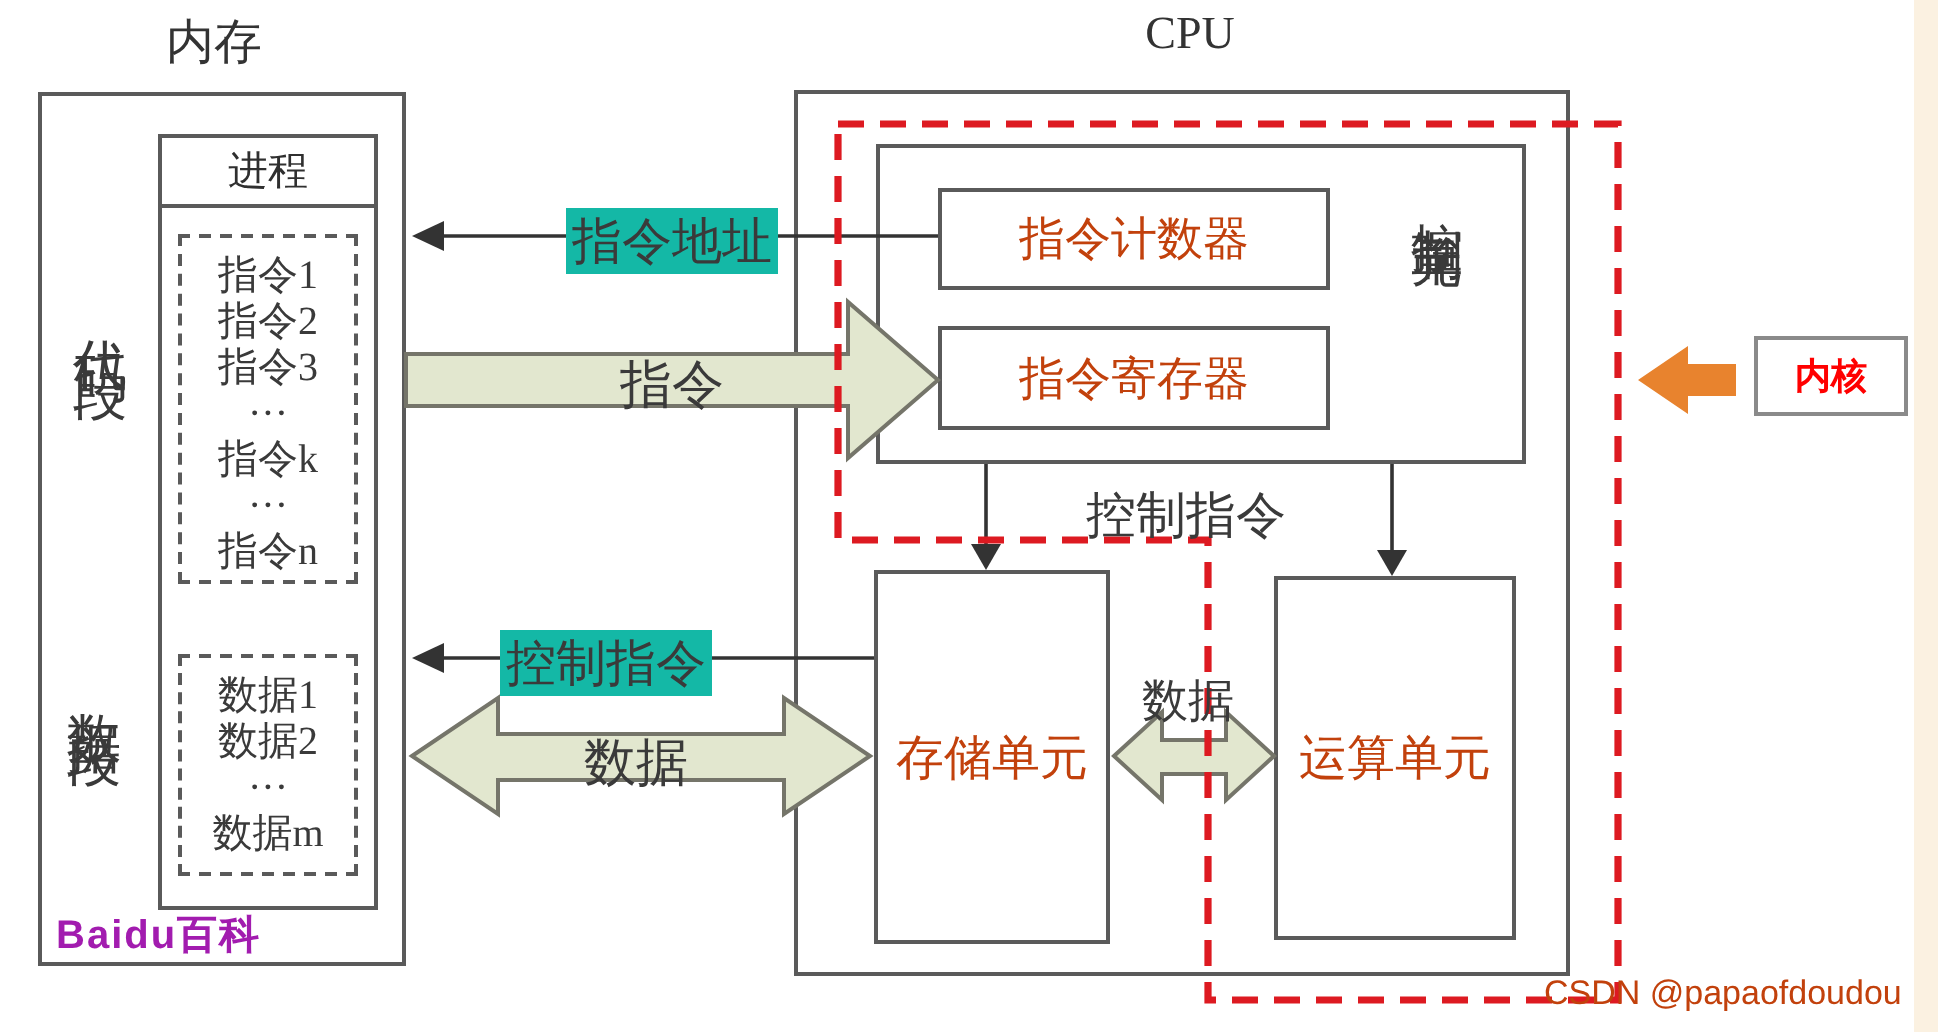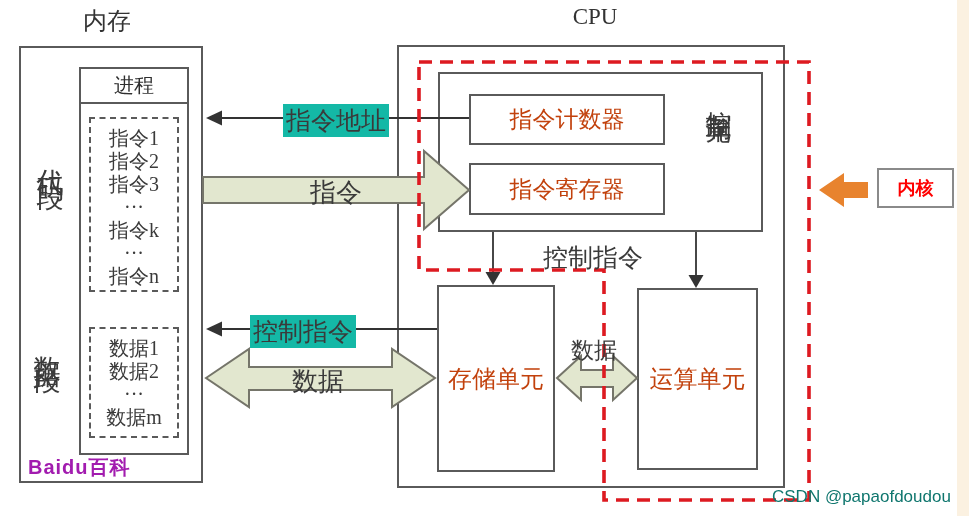--- a/index.html
+++ b/index.html
@@ -18,21 +18,21 @@
   .arrowlabel{position:absolute;color:#3a3a3a;white-space:nowrap;z-index:6;}
   .whitebg{background:#14b8a6;padding:0 3px;}
   svg.overlay{position:absolute;left:0;top:0;z-index:5;pointer-events:none;}
   .boxlabel{font-size:23px;color:#c2410c;white-space:nowrap;}
   #kernel-box{position:absolute;left:877px;top:168px;width:77px;height:40px;border:2px solid #8a8a8a;
     background:#fff;display:flex;align-items:center;justify-content:center;z-index:6;box-sizing:border-box;}
   #kernel-box span{color:#ff0000;font-weight:bold;font-size:18px;}
   #cream-strip{position:absolute;right:0;top:0;width:12px;height:516px;background:#fbf1e1;z-index:8;}
   #wm-baidu{position:absolute;left:28px;top:454px;font-size:20px;font-weight:bold;color:#a21caf;
     z-index:6;font-family:"Liberation Sans",sans-serif;letter-spacing:1px;}
-  #wm-csdn{position:absolute;left:772px;top:487px;font-size:17px;color:#0f766e;z-index:7;
+  #wm-csdn{position:absolute;left:772px;top:487px;font-size:17px;color:#c2410c;z-index:7;
     font-family:"Liberation Sans",sans-serif;}
 </style>
 </head>
 <body>
 
 <div id="canvas">
 
   <div class="title" style="left:67px;top:5px;width:80px;font-size:24px;">内存</div>
   <div class="title" style="left:560px;top:4px;width:70px;font-size:23px;">CPU</div>
 

